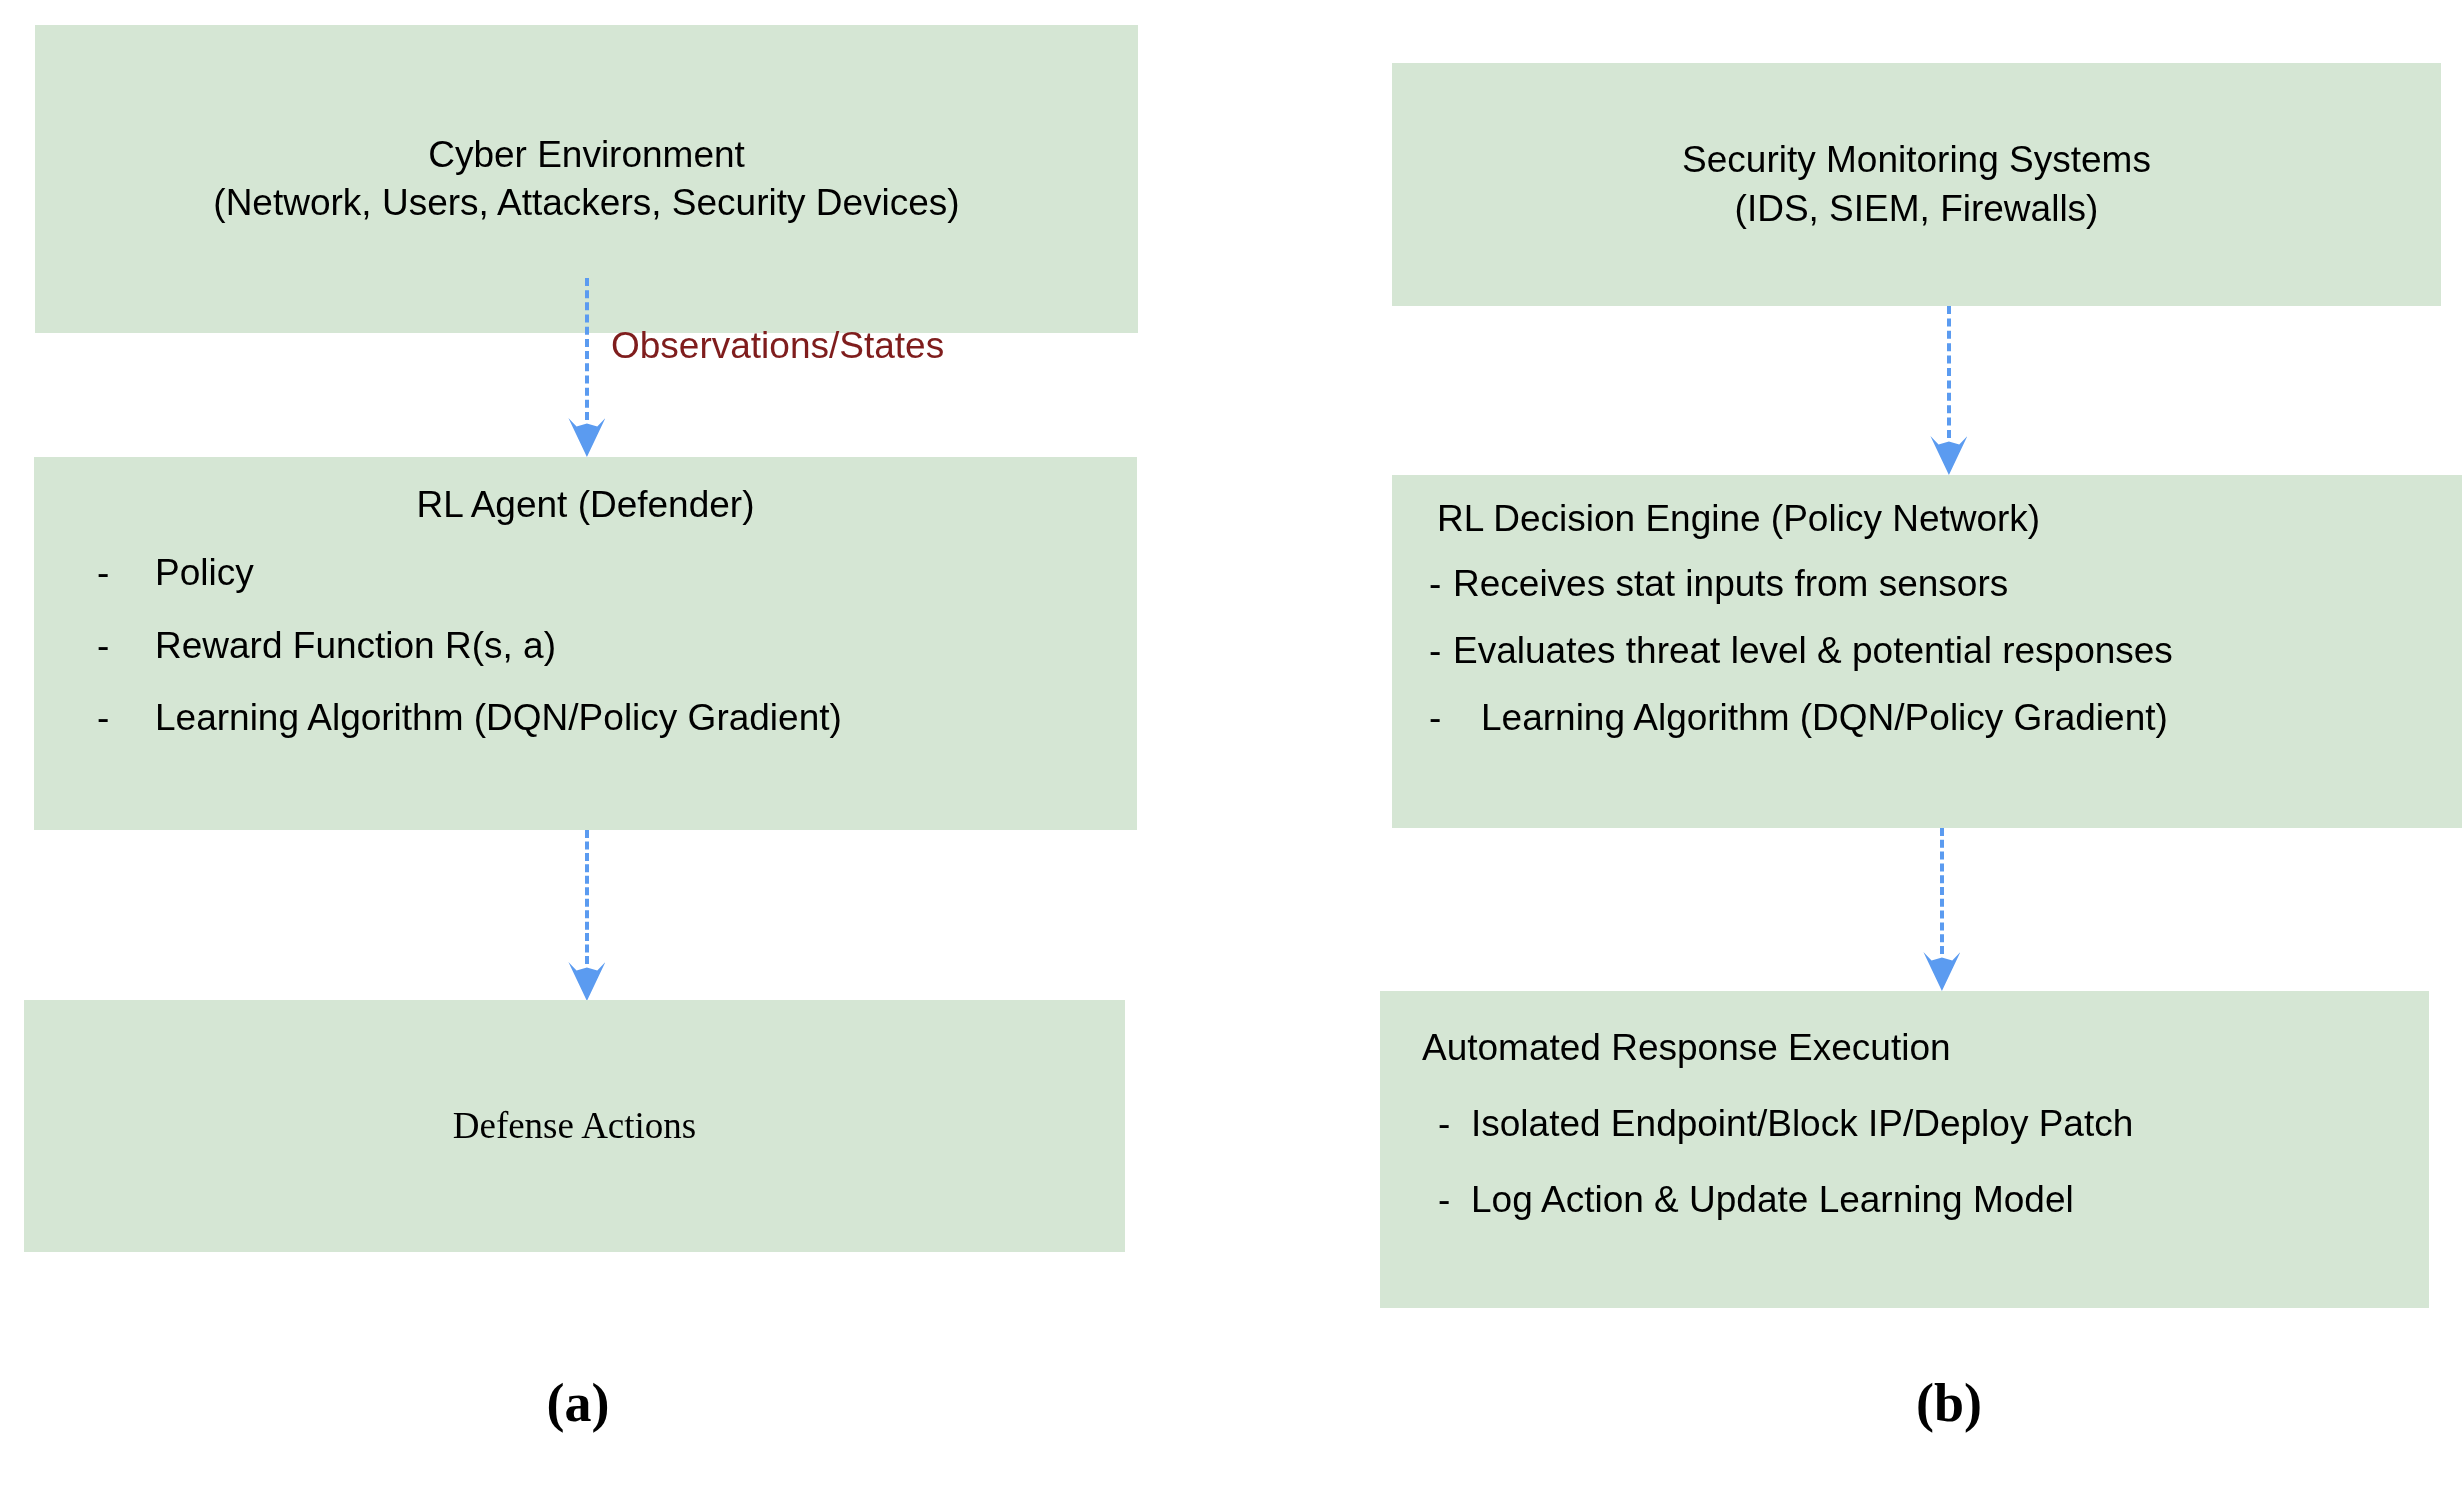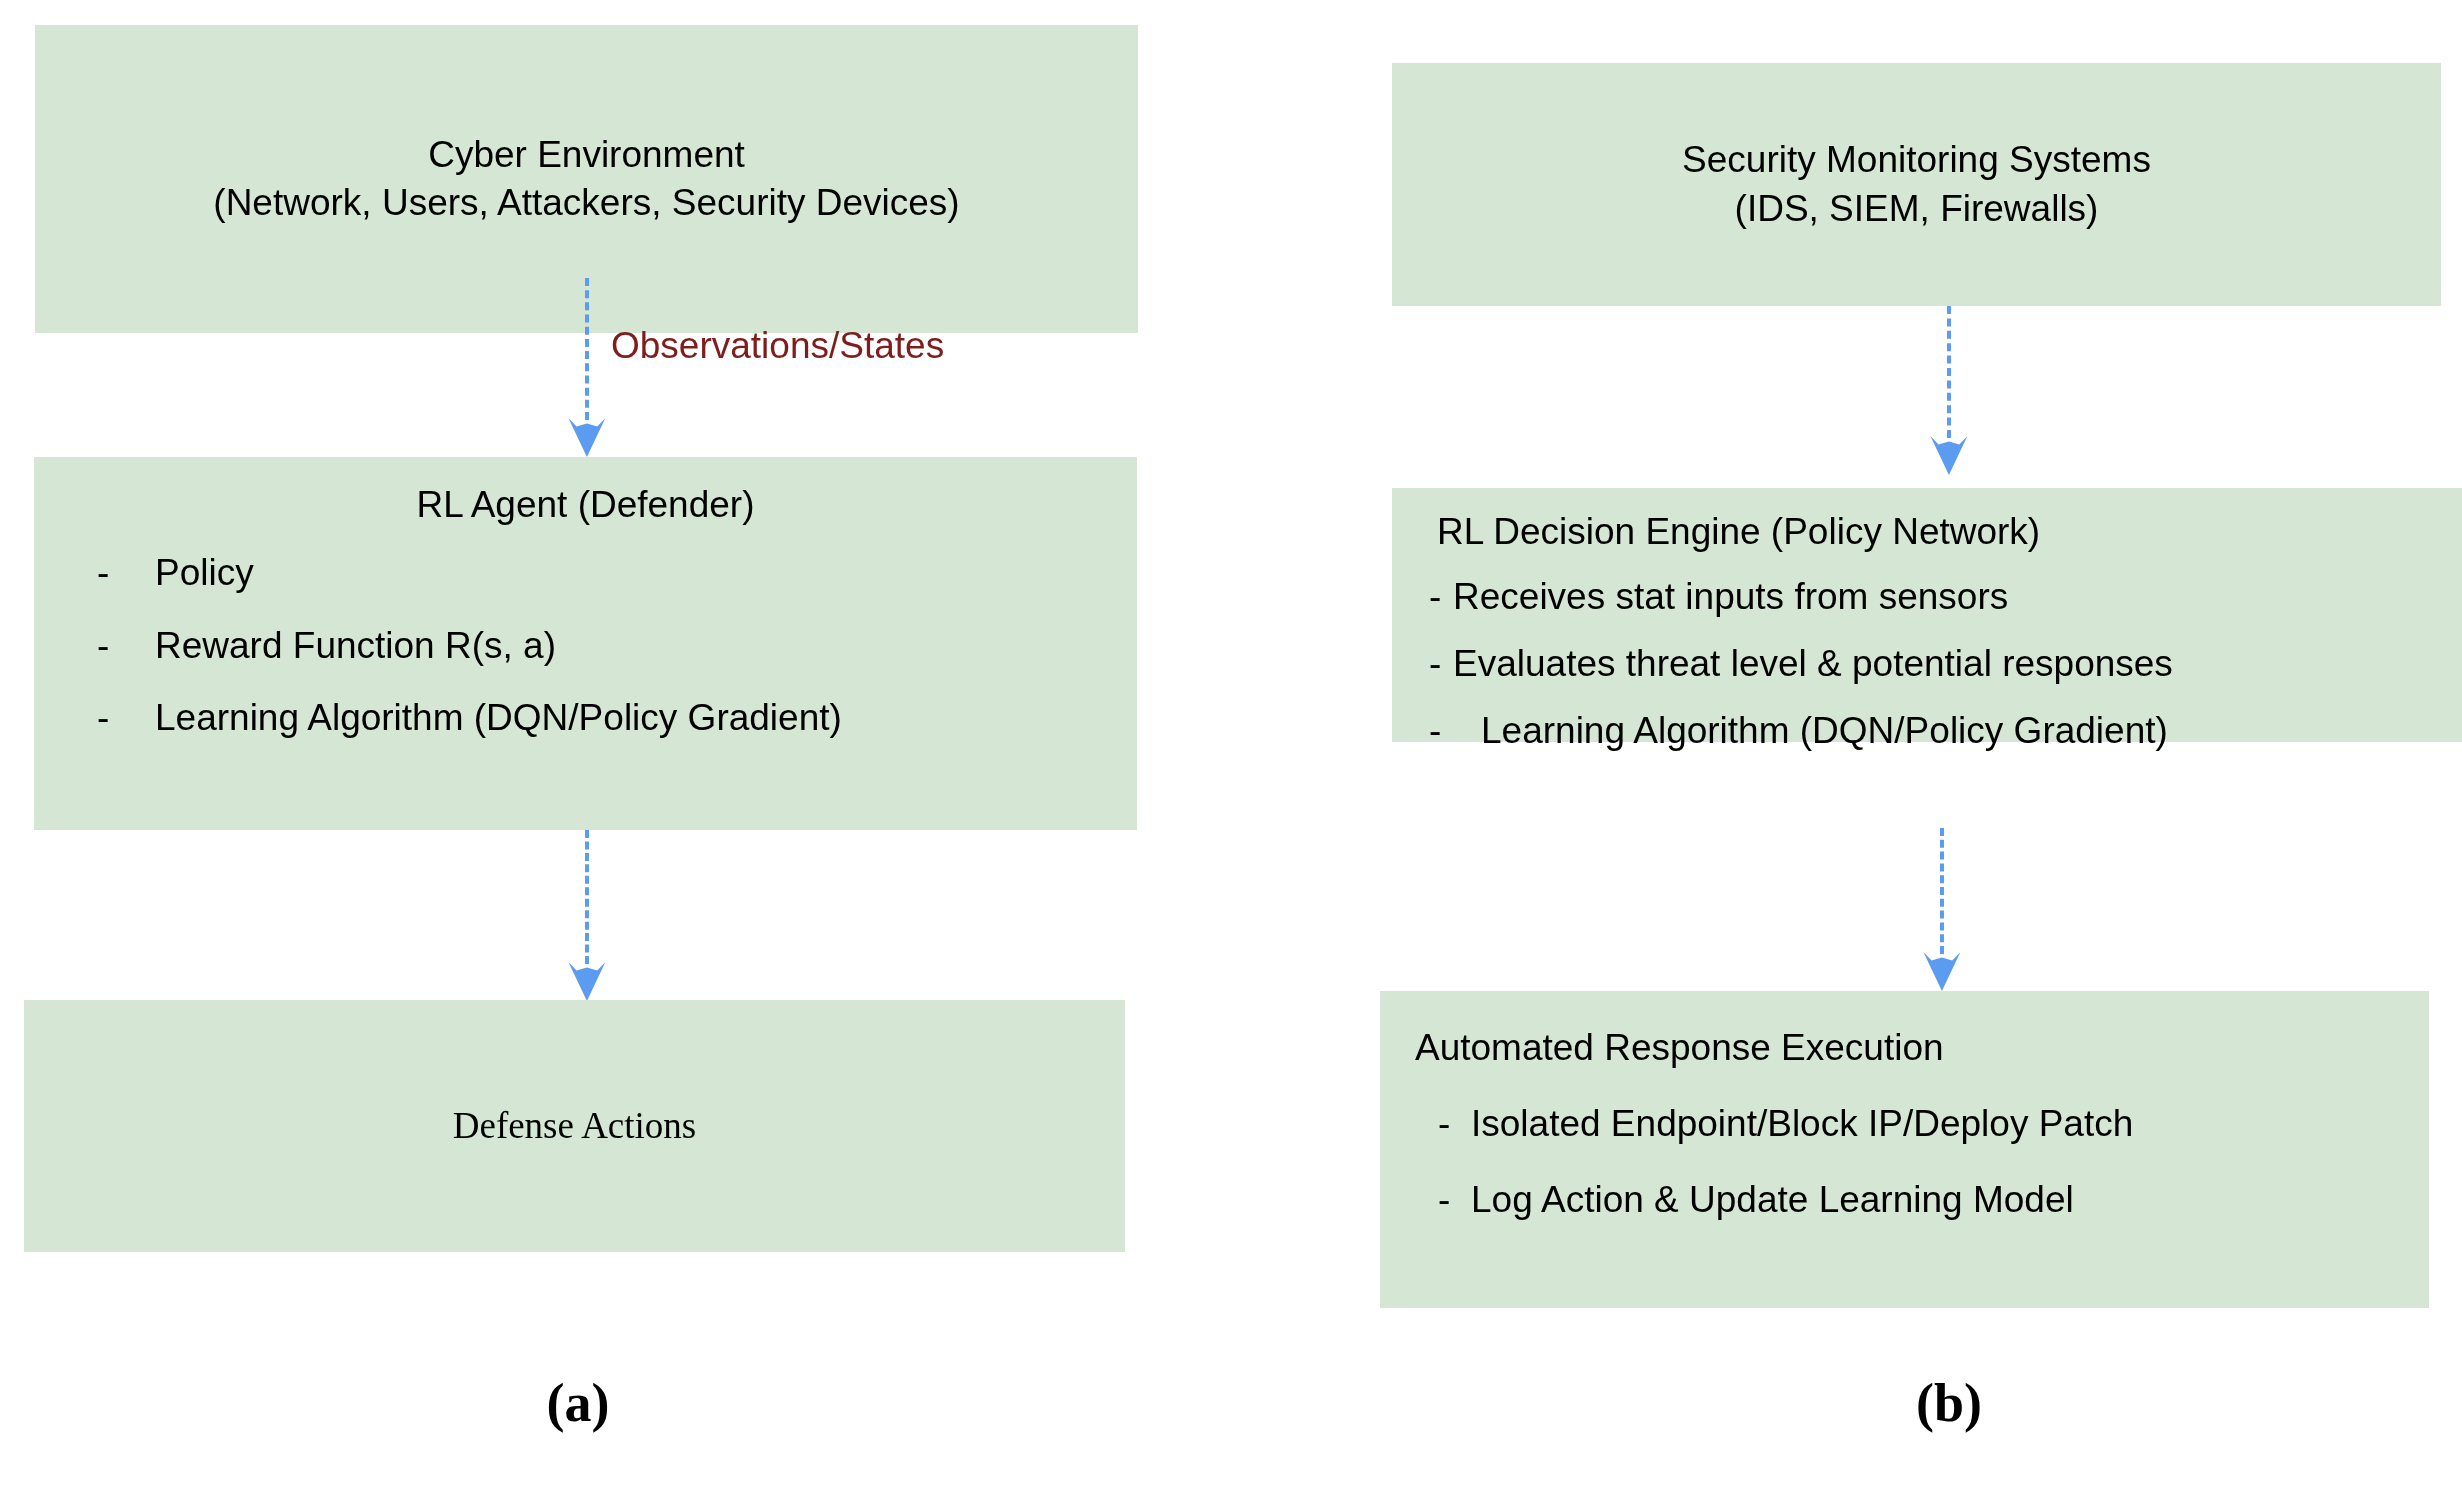--- a/index.html
+++ b/index.html
@@ -115,33 +115,33 @@
 
   #a-box-agent .node-title { text-align: center; width: 100%; }
   #a-box-agent .bullets { margin-top: 20.4px; padding-left: 63px; }
   #a-box-agent .bullet-row { margin-bottom: 24px; }
   #a-box-agent .dash { width: 58px; }
 
   #a-caption { left: 420px; top: 1372px; width: 316px; }
 
   
   #b-box-monitor  { left: 1392px; top: 63px;   width: 1049px; height: 243px; }
-  #b-box-engine   { left: 1392px; top: 488px;  width: 1070px; height: 254px; padding: 20.4px 0 0 0; }
+  #b-box-engine   { left: 1392px; top: 475px;  width: 1070px; height: 353px; padding: 20.4px 0 0 0; }
   #b-box-auto     { left: 1380px; top: 991px; width: 1049px; height: 317px; padding: 33px 0 0 0; }
 
   #b-conn-1 { left: 1949px; top: 306px; height: 169px; }
   #b-conn-2 { left: 1942px; top: 828px; height: 163px; }
 
   #b-box-engine .node-title { padding-left: 45px; }
   #b-box-engine .bullets { margin-top: 16.7px; padding-left: 37px; }
   #b-box-engine .bullet-row { margin-bottom: 18.6px; }
   #b-box-engine .dash { width: 24px; }
   #b-box-engine .bullet-row.indented .dash { width: 52px; }
 
-  #b-box-auto .node-title { padding-left: 35px; }
+  #b-box-auto .node-title { padding-left: 35px; margin-left: 7px; }
   #b-box-auto .bullets { margin-top: 28px; padding-left: 58px; }
   #b-box-auto .bullet-row { margin-bottom: 28px; }
   #b-box-auto .dash { width: 33px; }
 
   #b-caption { left: 1791px; top: 1372px; width: 316px; }
 </style>
 </head>
 <body>
 
 <div class="panel" id="panel-a">

